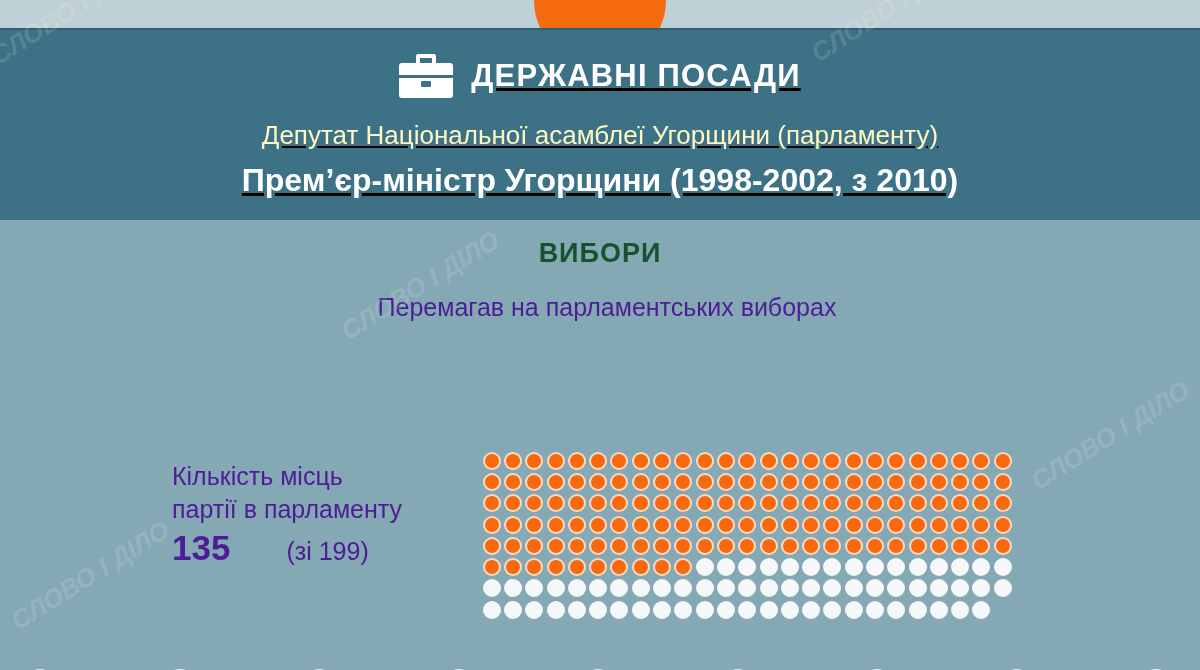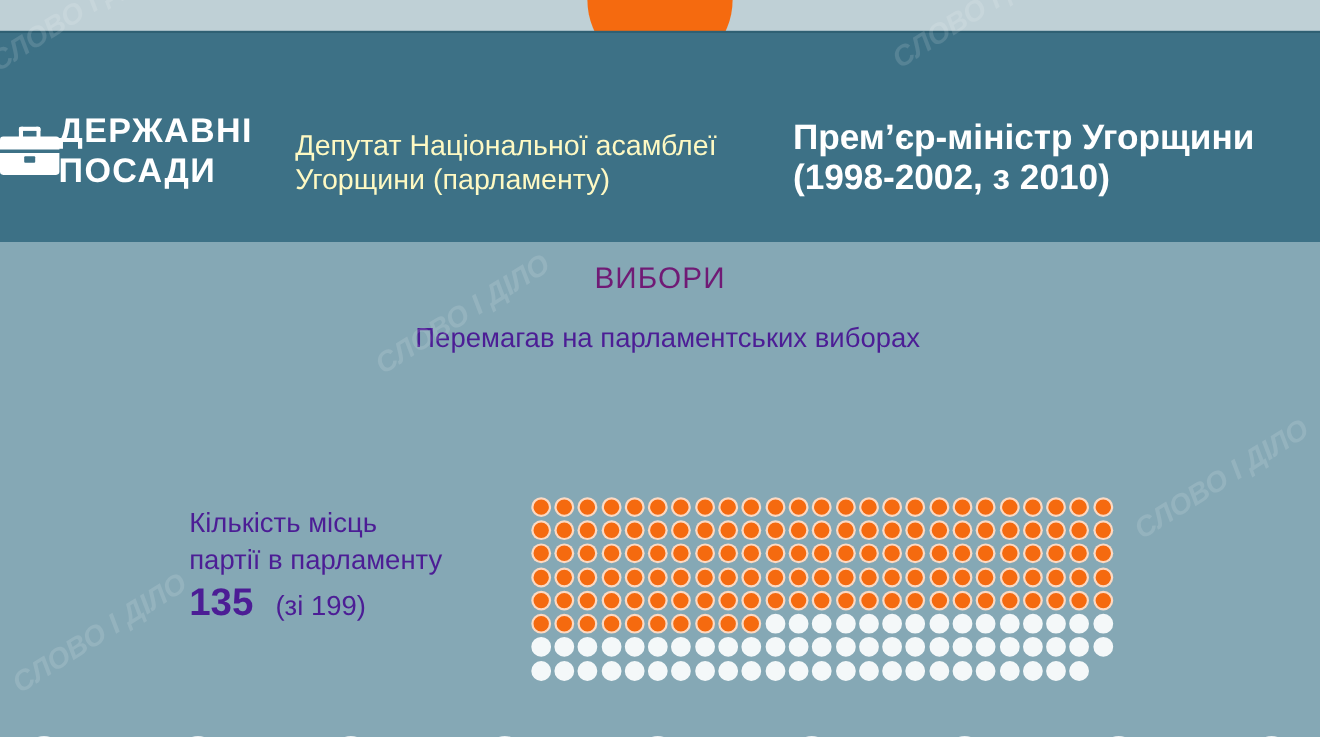--- a/index.html
+++ b/index.html
@@ -22,22 +22,22 @@
   }
   .strip-rule{
     position:absolute; left:0; top:28px; width:1200px; height:2px;
     background:#2f6073;
   }
 
   
   .header{
     position:absolute; left:0; top:30px; width:1200px; height:190px;
     background:#3d7186;
-    display:flex; flex-direction:row; align-items:center;
-    justify-content:flex-start; padding-top:24px;
+    display:flex; flex-direction:column; align-items:center;
+    justify-content:flex-start; padding-top:24px;text-decoration:underline;
   }
   .header-title-row{
     display:flex; align-items:center; gap:18px;
   }
   .briefcase{
     width:54px; height:44px; position:relative;
   }
   .briefcase .handle{
     position:absolute; left:17px; top:0; width:20px; height:11px;
     border:4px solid #ffffff; border-bottom:none;
@@ -65,21 +65,21 @@
   .header-sub2{
     color:#ffffff; font-size:32px; margin-top:11px; font-weight:bold;
   }
 
   
   .elections{
     position:absolute; left:0; top:238px; width:1200px;
     text-align:center;
   }
   .elections-title{
-    color:#701a75; font-size:27px; font-weight:normal; letter-spacing:1px;
+    color:#14532d; font-size:27px; font-weight:bold; letter-spacing:1px;
   }
   .elections-sub{
     color:#4c1d95; font-size:25px; margin-top:24px; font-weight:normal;padding-left:14px;
   }
 
   
   .timeline{
     position:absolute; left:0; top:330px; width:1200px; height:90px;
   }
   .tl-dot{
@@ -94,21 +94,21 @@
   }
   .seats-caption{
     position:absolute; left:172px; top:20px; width:300px;
     color:#4c1d95;
   }
   .seats-caption .line{ font-size:25px; line-height:33px; }
   .seats-count-row{
     display:flex; align-items:baseline; gap:20px; margin-top:2px;
   }
   .seats-count{ font-size:35px; font-weight:bold; }
-  .seats-total{ font-size:25px; }
+  .seats-total{ font-size:25px;margin-left:36px; }
 
   .dotgrid{
     position:absolute; left:481px; top:10px;
     display:grid; gap:0;
   }
   .seat{
     width:21.3px; height:21.3px; display:flex;
     align-items:center; justify-content:center;
   }
   .seat i{

